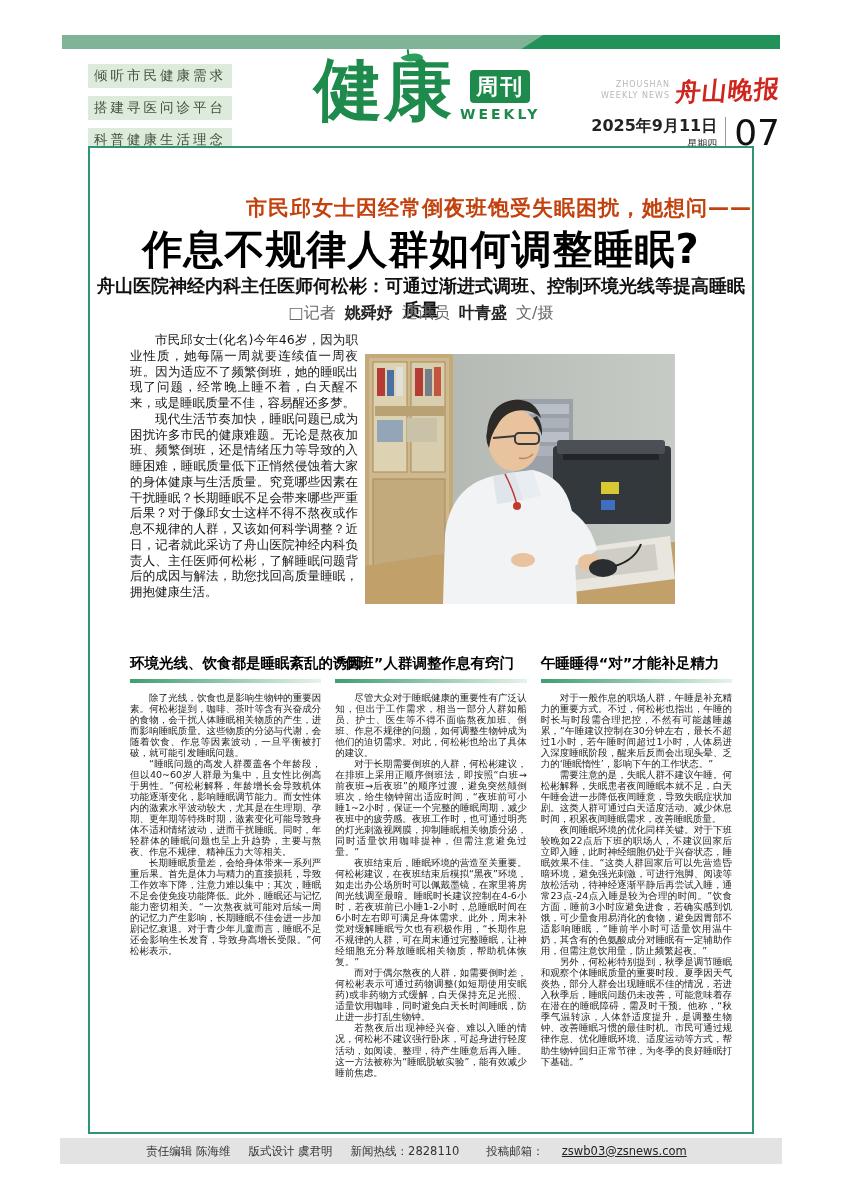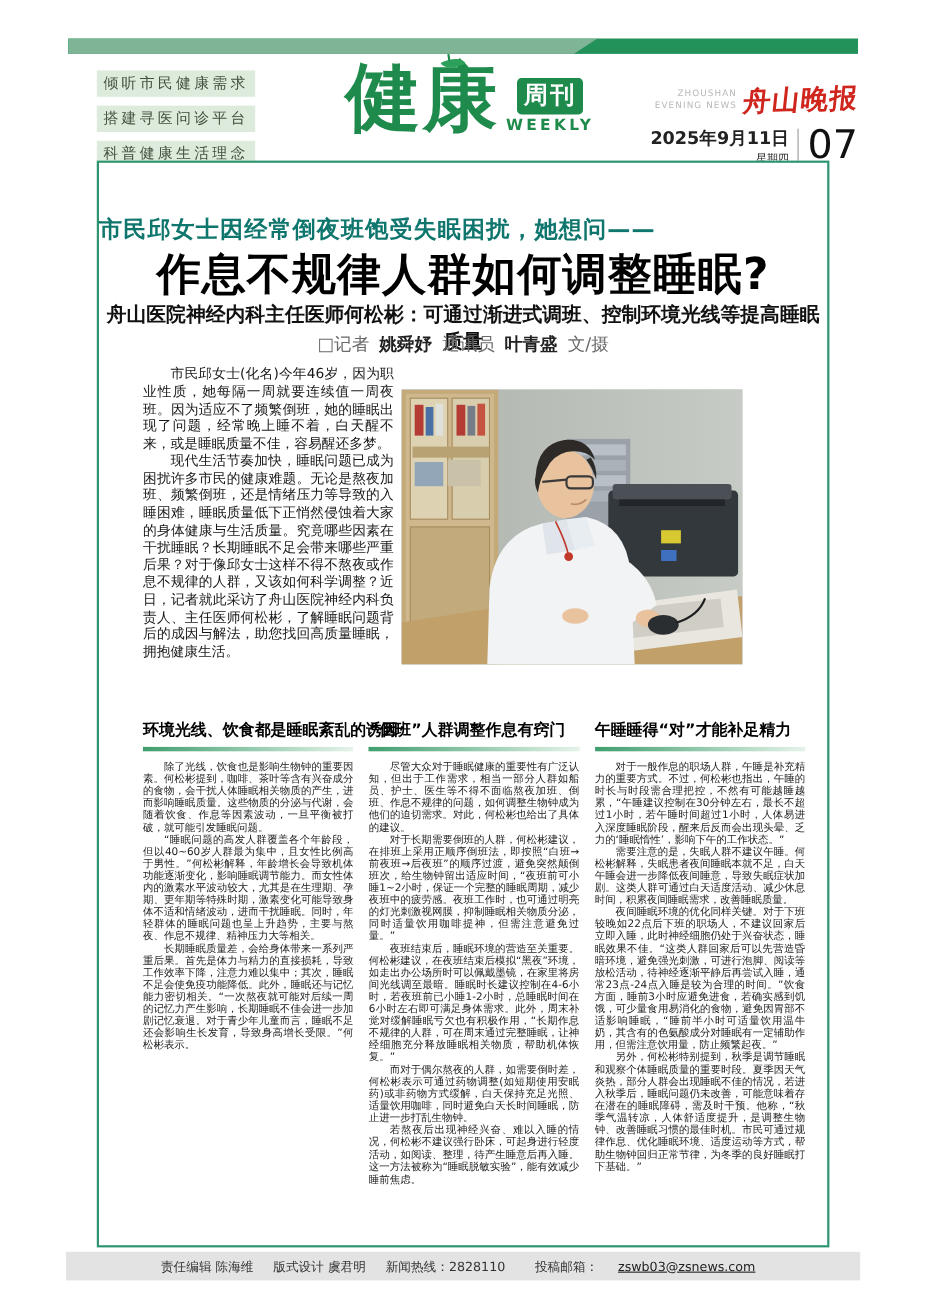--- a/index.html
+++ b/index.html
@@ -32,22 +32,22 @@
     transform:skewX(-8deg) rotate(-2deg);letter-spacing:1px;}
   .date-row{display:flex;justify-content:flex-end;align-items:center;margin-top:8px;gap:8px;}
   .date-lines{text-align:right;color:#222;}
   .date-d{font-size:16px;font-weight:700;}
   .date-w{font-size:10px;}
   .date-div{width:1px;height:32px;background:#9a9a9a;}
   .page-no{font-size:36px;color:#111;line-height:1;}
   
   .frame{position:absolute;left:88px;top:146px;width:666px;height:988px;
     border:2px solid #2f9570;background:#ffffff;box-sizing:border-box;}
-  .kicker{position:absolute;left:0;top:46px;width:100%;text-align:left;
-    font-size:21px;font-weight:600;color:#0f766e;letter-spacing:1px;}
+  .kicker{position:absolute;left:0;top:46px;width:100%;text-align:right;
+    font-size:21px;font-weight:600;color:#c2410c;letter-spacing:1px;}
   .headline{position:absolute;left:0;top:74px;width:100%;text-align:center;
     font-size:40px;font-weight:900;color:#000;letter-spacing:1px;}
   .subhead{position:absolute;left:0;top:126px;width:100%;text-align:center;
     font-size:18px;font-weight:600;color:#111;}
   .byline{position:absolute;left:0;top:155px;width:100%;text-align:center;
     font-size:16px;color:#6a6a6a;}
   .byline b{color:#222;font-weight:700;margin:0 4px;}
   
   .intro{position:absolute;left:40px;top:184px;width:228px;
     font-size:12.5px;line-height:1.26;text-align:justify;color:#161616;}
@@ -89,21 +89,21 @@
       <span class="mast-box">周刊</span>
       <div class="mast-weekly">WEEKLY</div>
     </span>
   </div>
 </div>
 
 <div class="paperbrand">
   <div class="brand-row">
     <span class="brand-en">
       <span>ZHOUSHAN</span><br>
-      <span>EVENING NEWS</span>
+      <span>WEEKLY NEWS</span>
     </span>
     <span class="brand-cn">舟山晚报</span>
   </div>
   <div class="date-row">
     <span class="date-lines">
       <div class="date-d">2025年9月11日</div>
       <div class="date-w">星期四</div>
     </span>
     <span class="date-div"></span>
     <span class="page-no">07</span>

